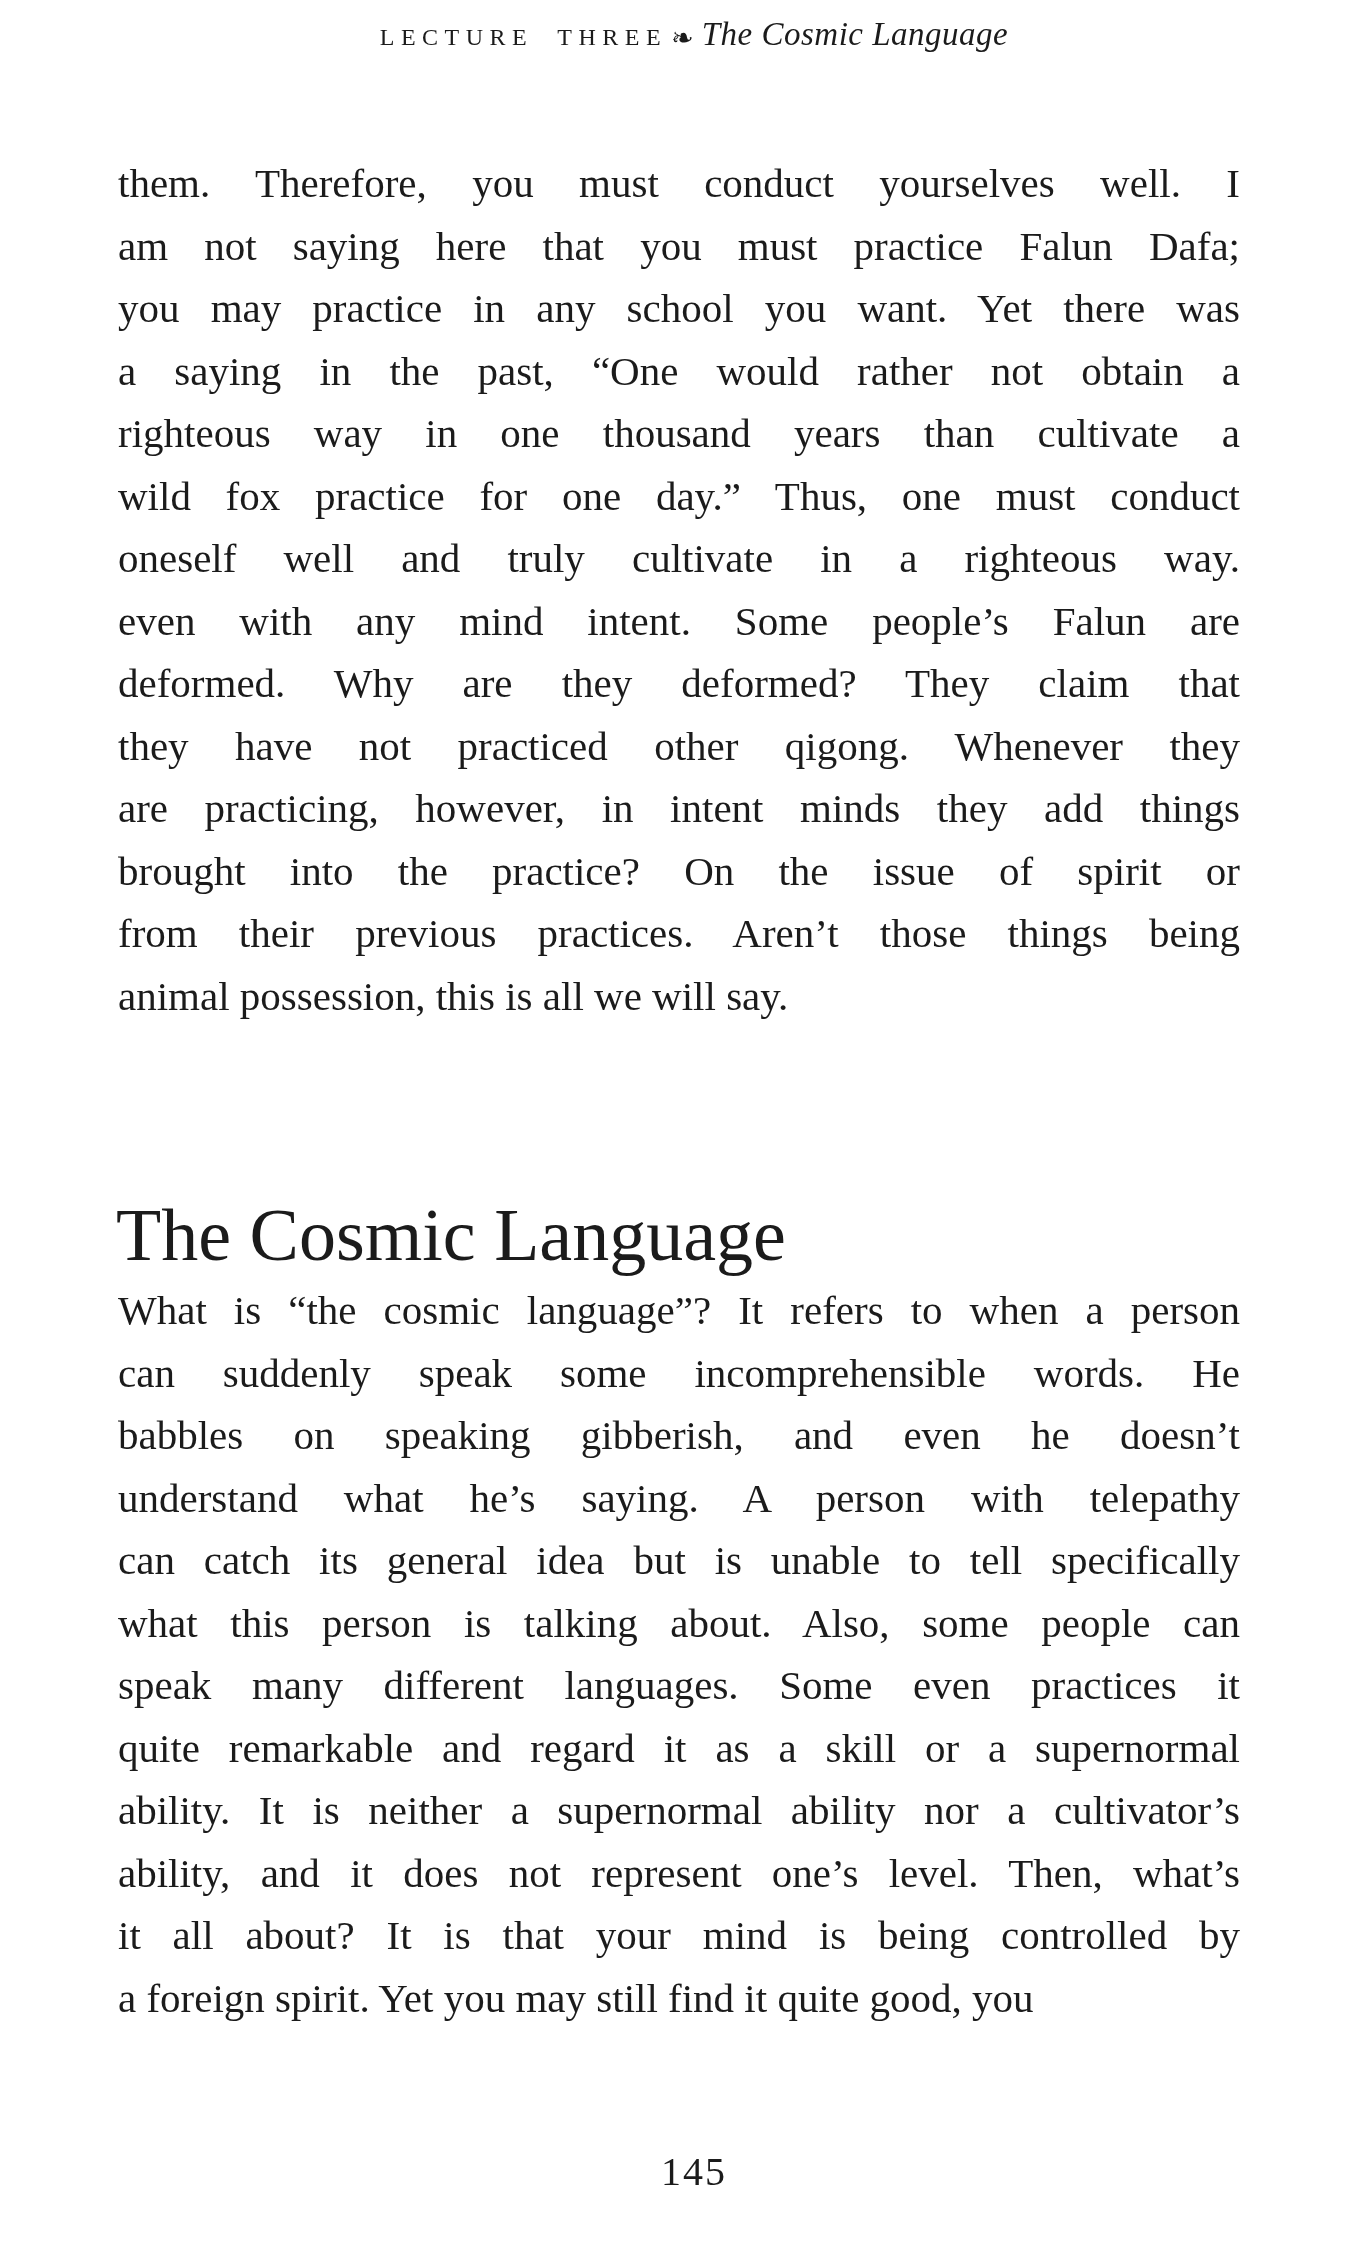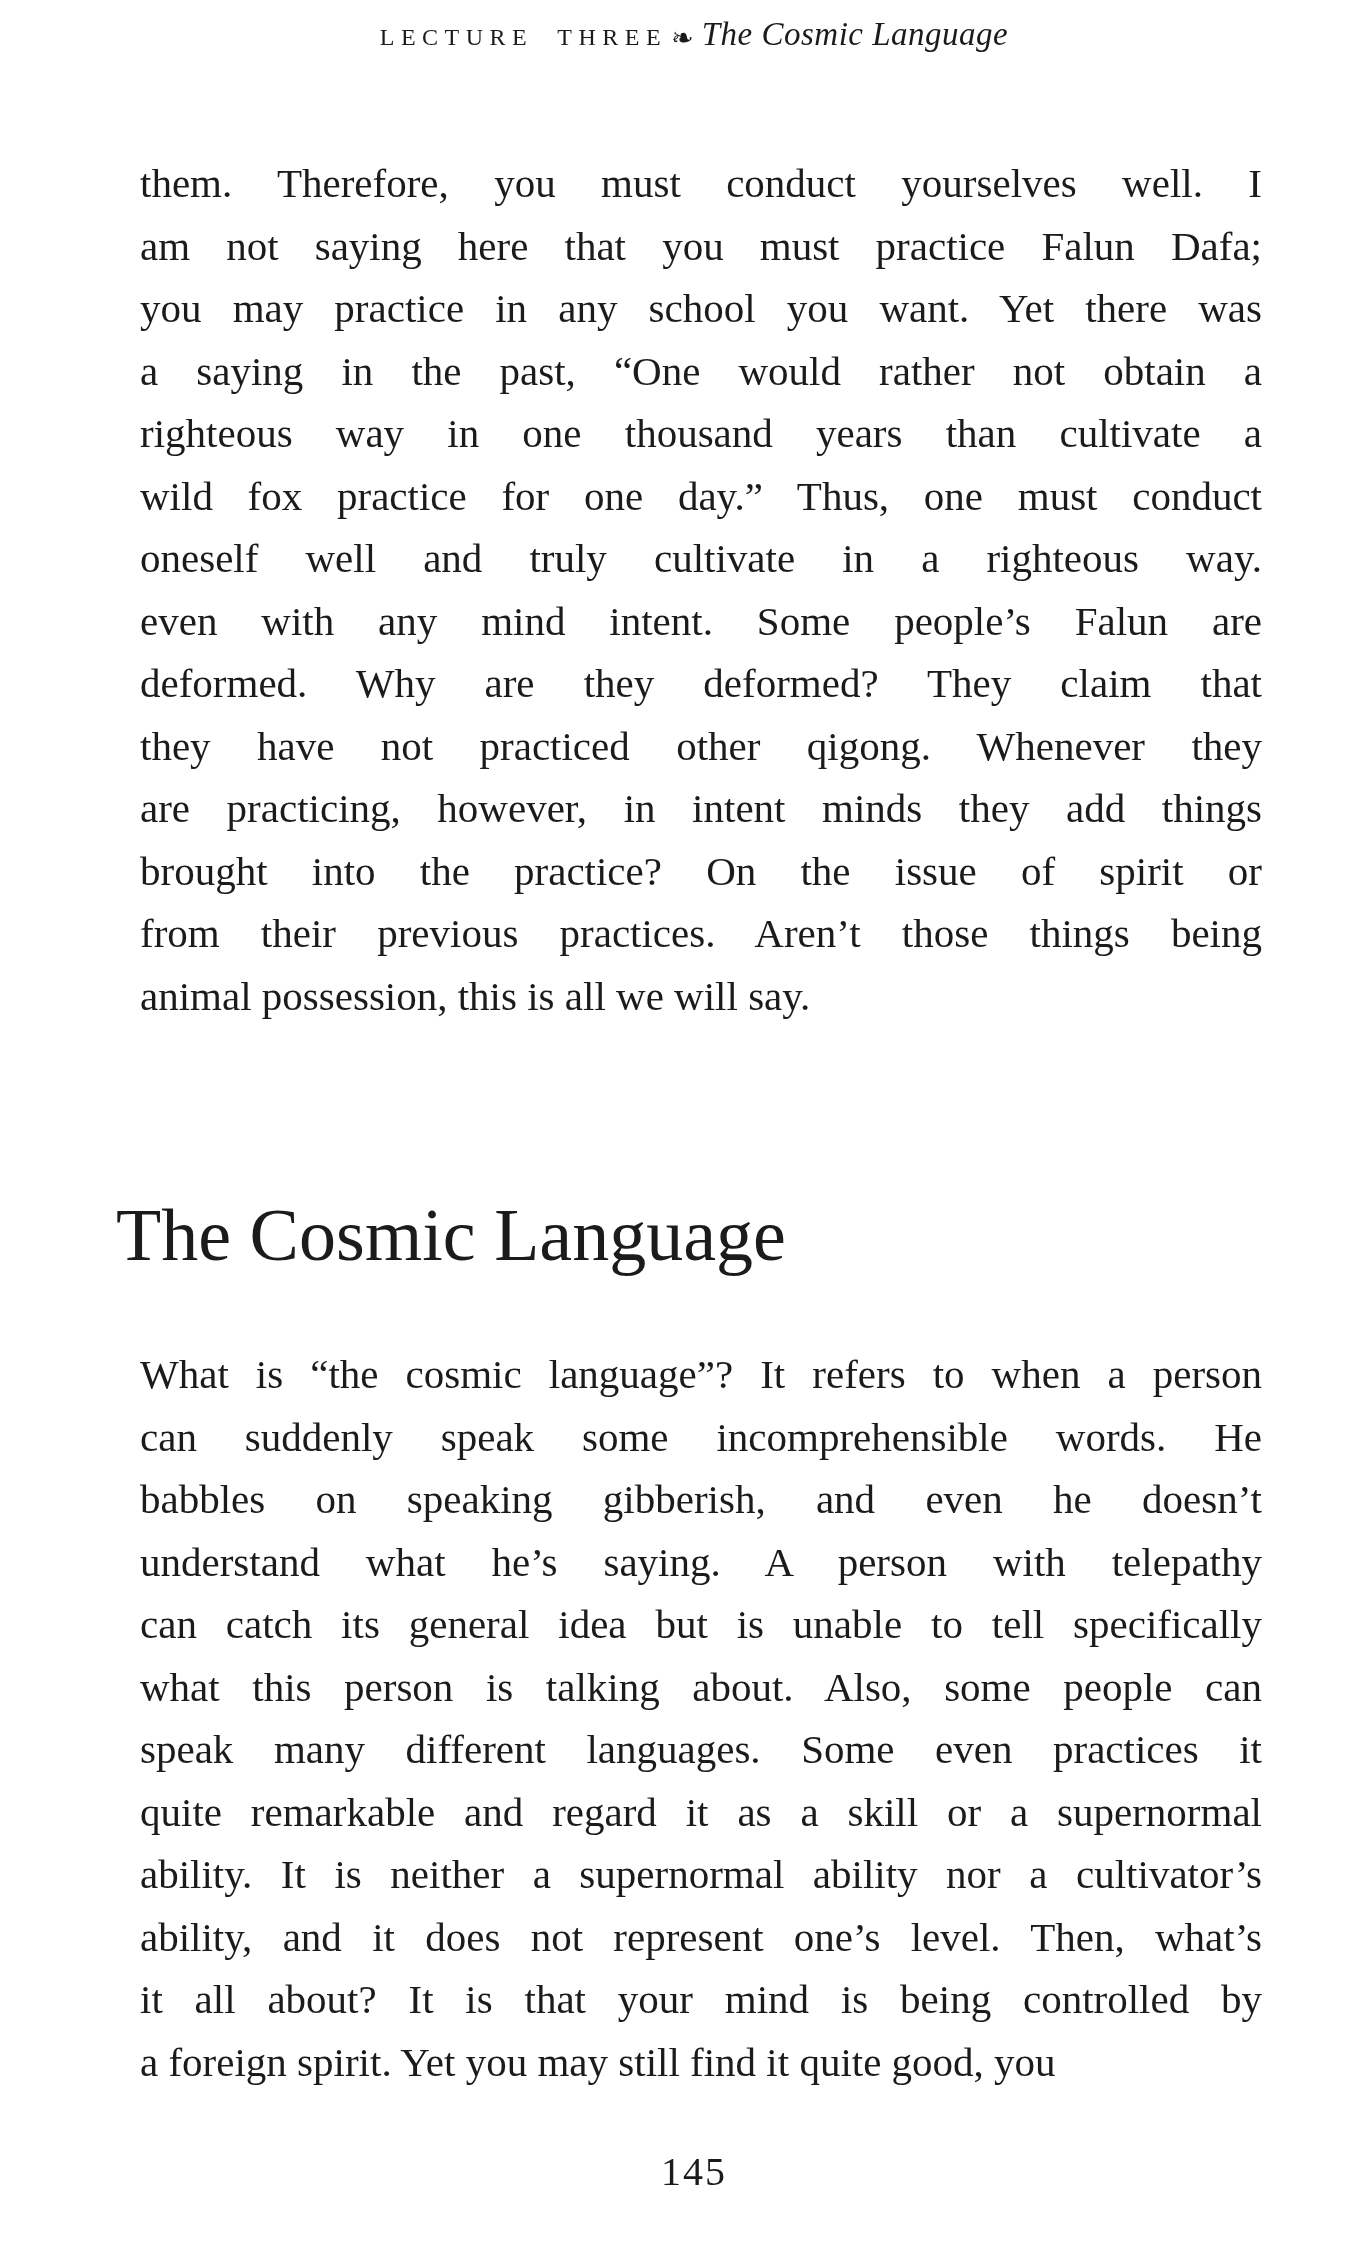--- a/index.html
+++ b/index.html
@@ -41,24 +41,23 @@
     font-style: italic;
     font-size: 33px;
     letter-spacing: 0.5px;
   }
 
   
   .para {
     position: absolute;
     left: 118px;
     width: 1122px;
-    margin-left: 22px;
   }
   .para1 { top: 152px; }
-  .para2 { top: 1343px; }
+  .para2 { top: 1279px; }
   .line {
     font-size: 41px;
     line-height: 62.5px;
     white-space: nowrap;
     text-align: justify;
     text-align-last: justify;
   }
   .line.last { text-align-last: left; }
 
   

